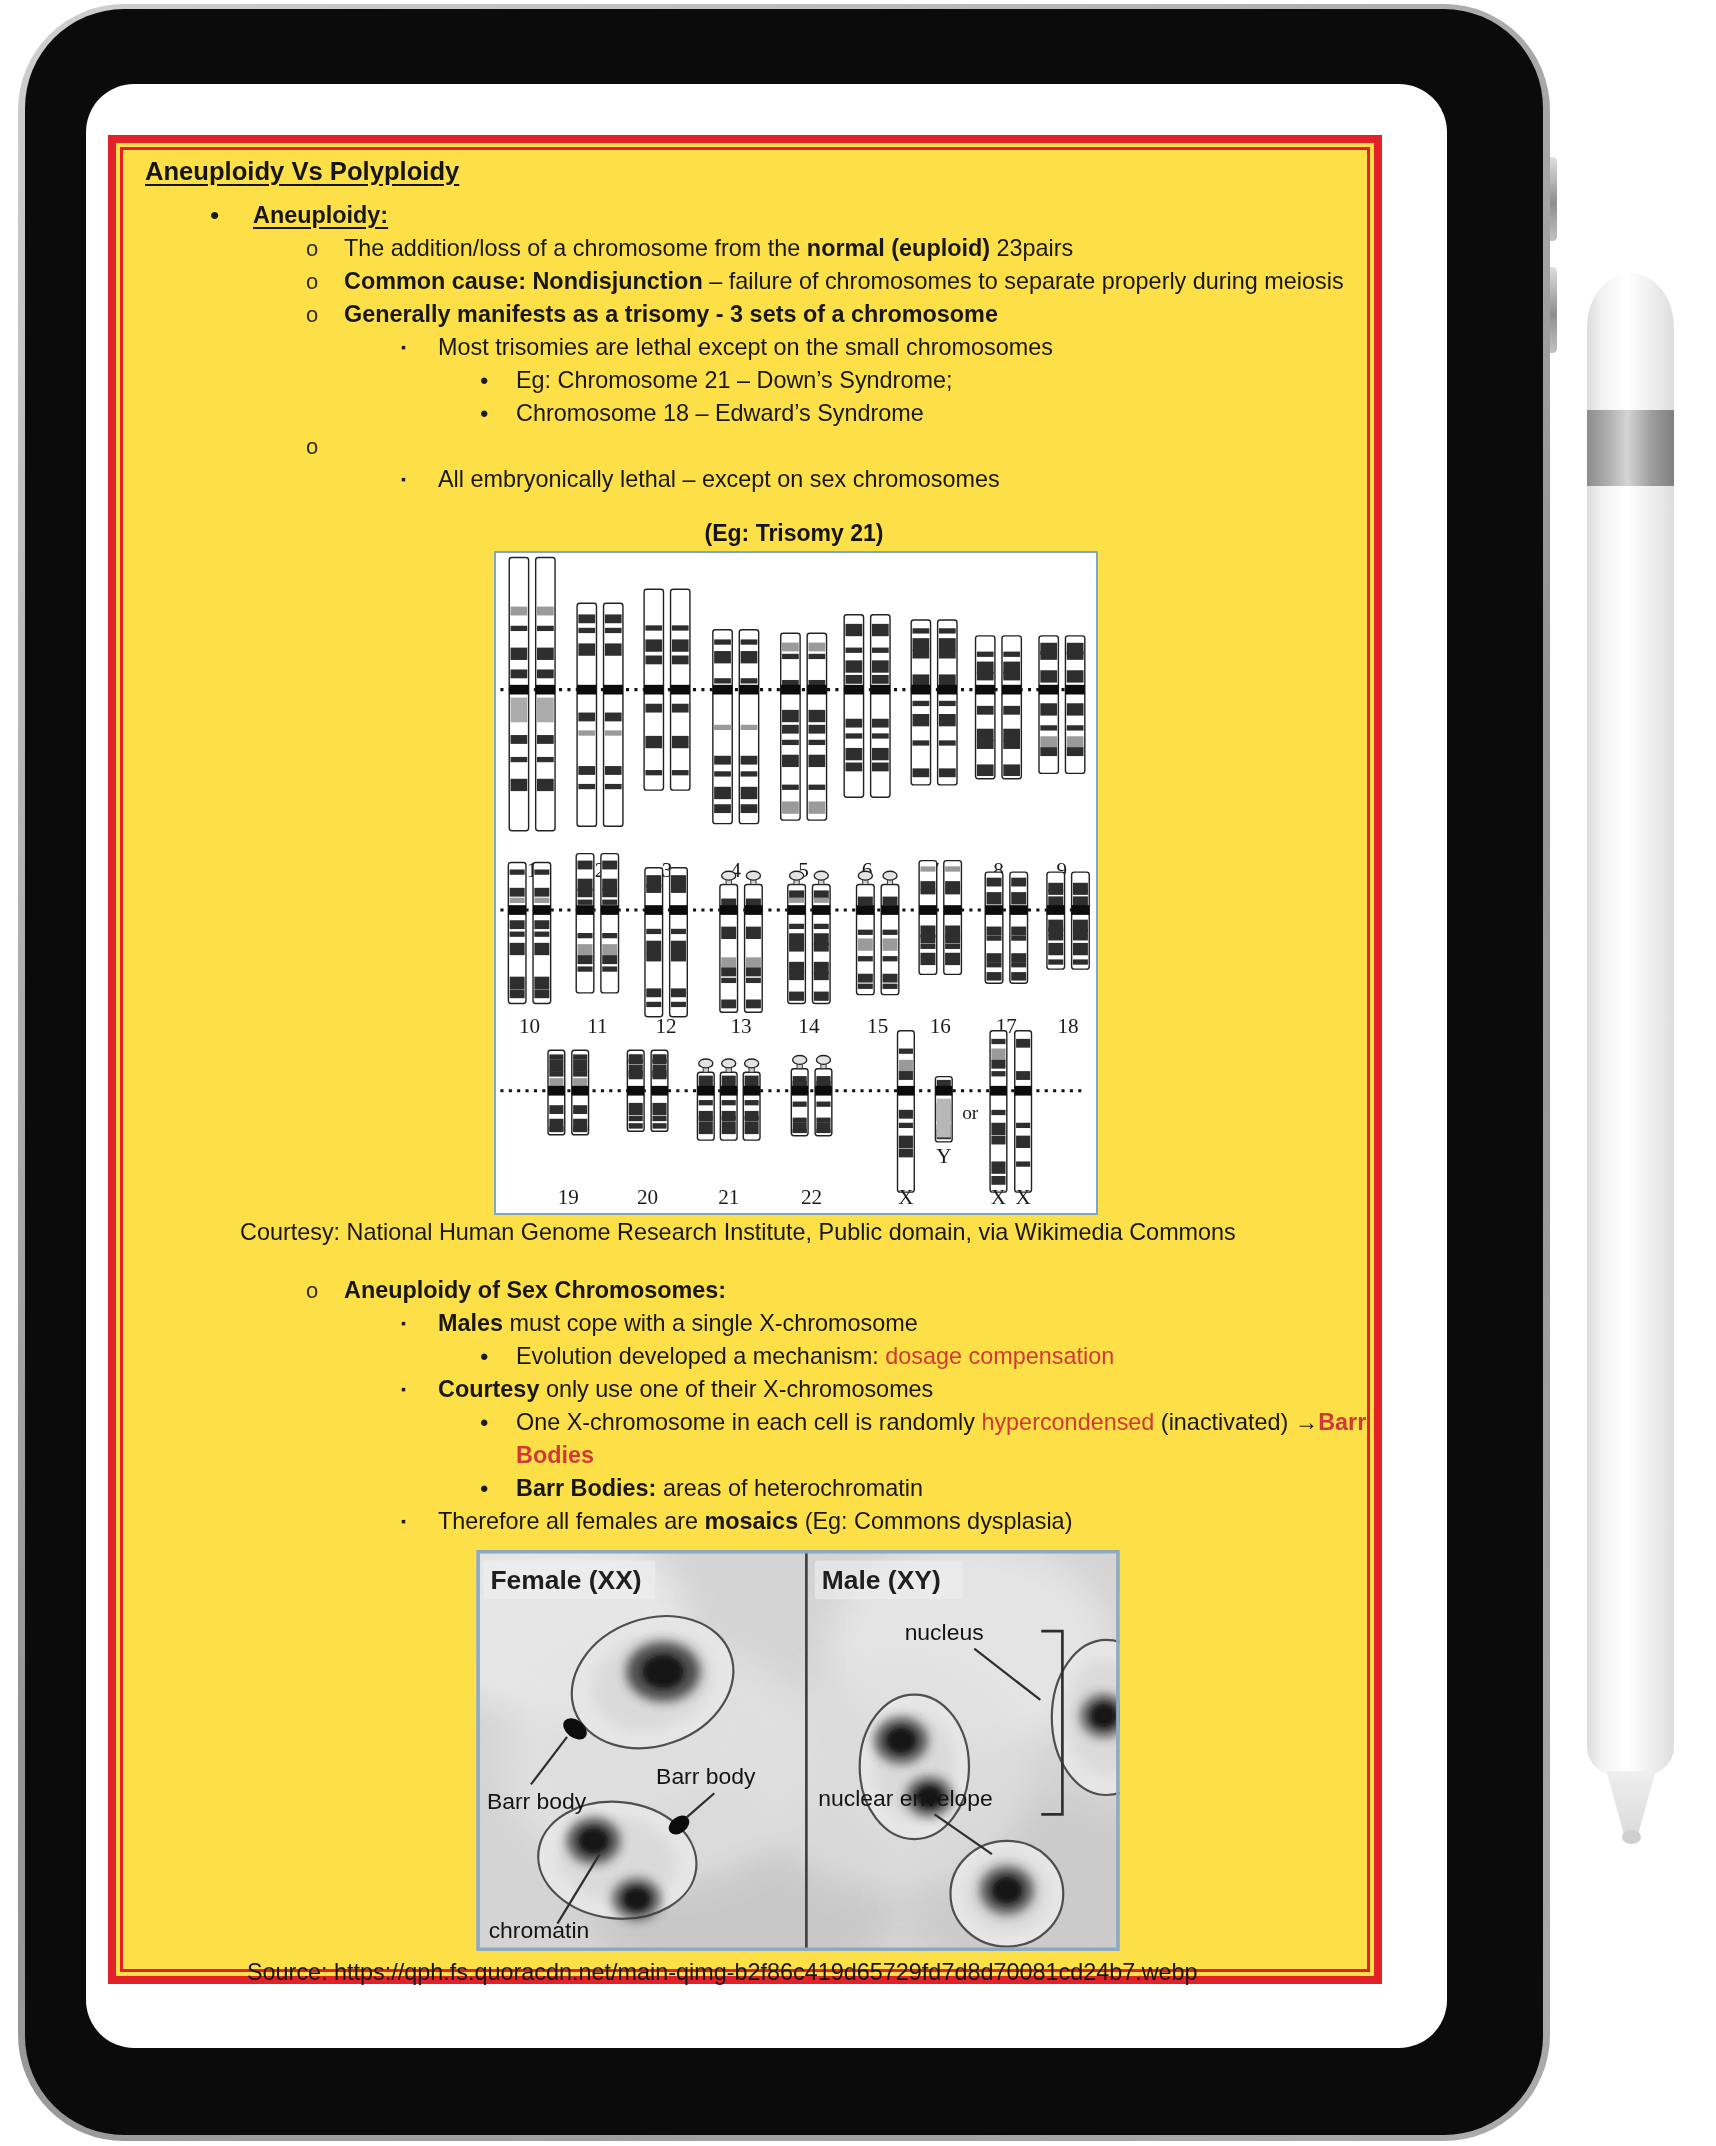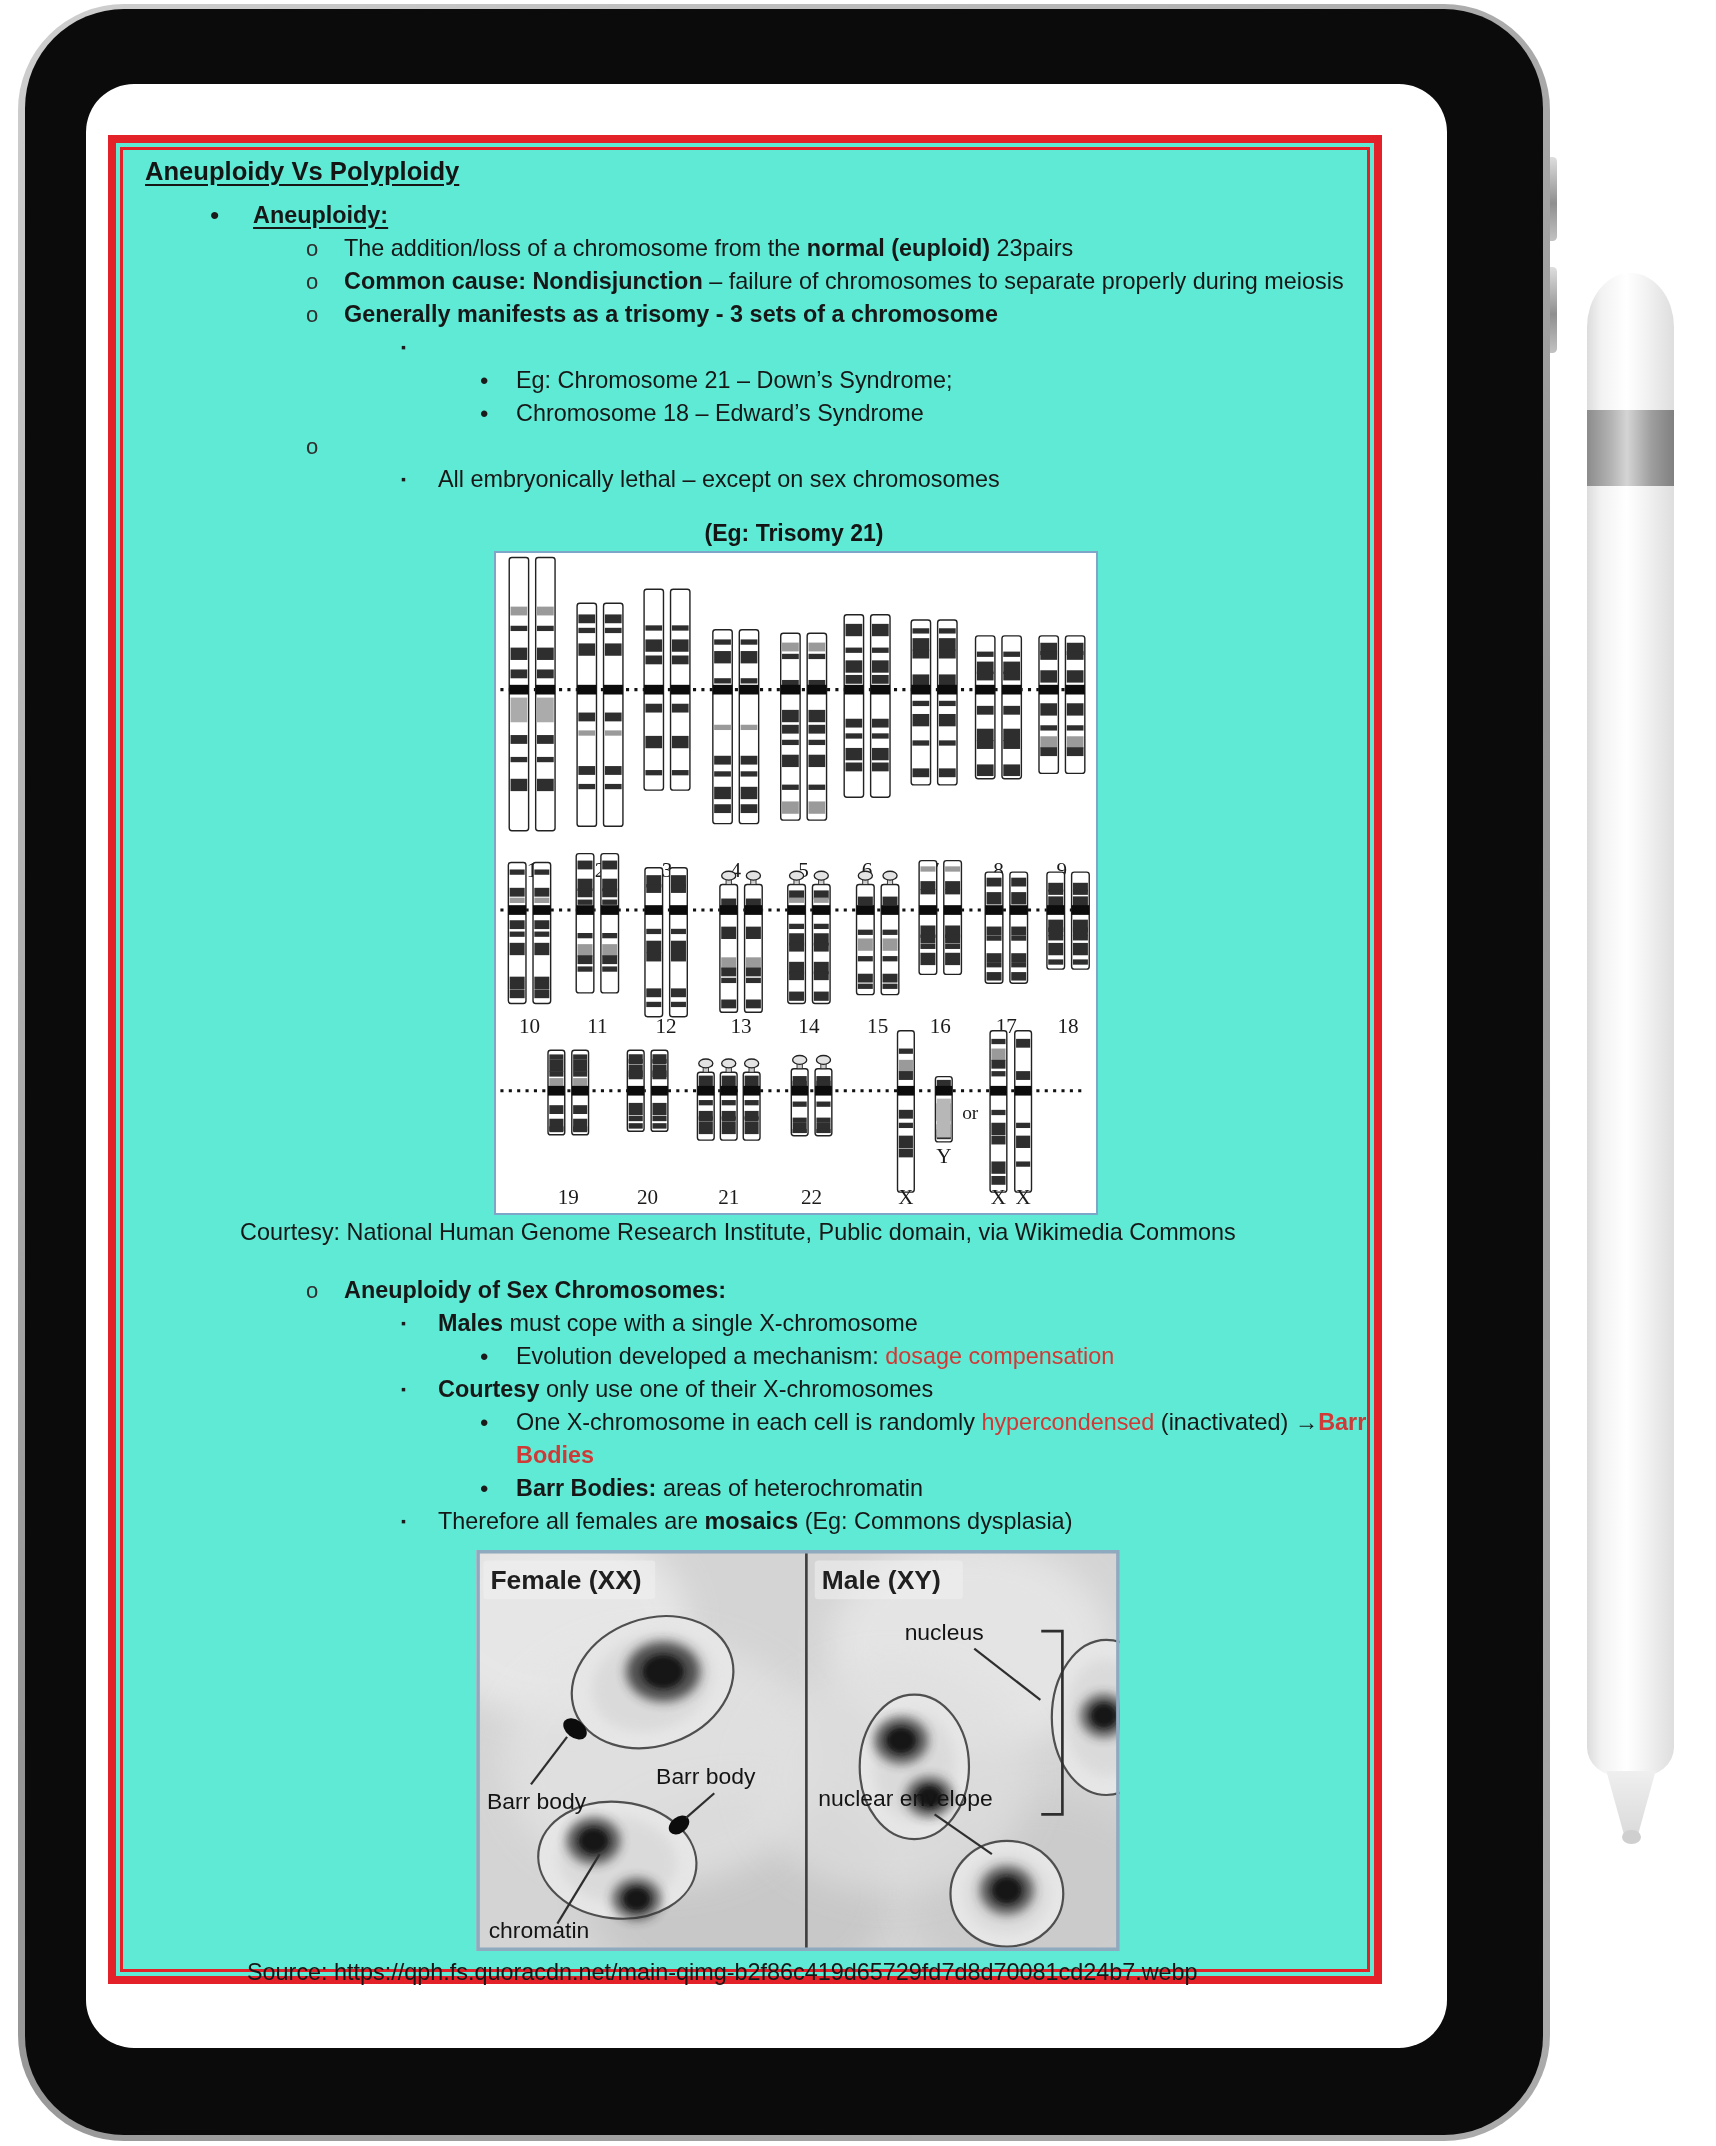--- a/index.html
+++ b/index.html
@@ -24,21 +24,21 @@
                background:linear-gradient(90deg,#8c8c8c,#b4b4b4 28%,#d4d4d4 46%,#9e9e9e 74%,#808080);}
   .pencil-tip{position:absolute;left:1603px;top:1771px;width:56px;height:72px;z-index:6;
               clip-path:polygon(6% 0,94% 0,62% 90%,38% 90%);
               background:linear-gradient(180deg,#efefef,#d8d8d8);}
   .pencil-nib{position:absolute;left:1622px;top:1830px;width:18.5px;height:14px;border-radius:50%;
               background:#cfcfcf;z-index:6;}
 
   
   :root{--red:#e32128;--redtx:#d03a36;}
   .page{position:absolute;left:108px;top:135px;width:1258px;height:1833px;z-index:5;
-        border:8.8px solid var(--red);background:#5eead4;}
+        border:8.8px solid var(--red);background:#fde047;}
   .page::before{content:"";position:absolute;inset:4.4px;border:3.1px solid var(--red);pointer-events:none;}
 
   .doc-title{position:absolute;left:29px;top:14px;font-size:25.6px;font-weight:bold;color:#151515;
              text-decoration:underline;text-underline-offset:3.5px;}
 
   .list{position:absolute;left:0;width:1253px;}
   .ln{position:relative;height:33px;line-height:33px;font-size:23.4px;color:#171717;white-space:nowrap;}
   .lv1{padding-left:137px;}.lv2{padding-left:228px;}.lv3{padding-left:322px;}.lv4{padding-left:400px;}
   .mk{position:absolute;top:0;color:#1b1b1b;}
   .mklv1{left:94px;font-size:26.5px;}
@@ -75,21 +75,21 @@
 <div class="screen"></div>
 
 <div class="page">
   <div class="doc-title">Aneuploidy Vs Polyploidy</div>
 
   <div class="list" id="list1" style="top:56px;">
       <div class="ln lv1"><span class="mk mklv1">•</span><span class="b u">Aneuploidy:</span></div>
       <div class="ln lv2"><span class="mk mklv2">o</span><span>The addition/loss of a chromosome from the </span><span class="b">normal (euploid)</span><span> 23pairs</span></div>
       <div class="ln lv2"><span class="mk mklv2">o</span><span class="b">Common cause: Nondisjunction</span><span> – failure of chromosomes to separate properly during meiosis</span></div>
       <div class="ln lv2"><span class="mk mklv2">o</span><span class="b">Generally manifests as a trisomy -  3 sets of a chromosome</span></div>
-      <div class="ln lv3"><span class="mk mklv3">▪</span></div>
+      <div class="ln lv3"><span class="mk mklv3">▪</span><span>Most trisomies are lethal except on the small chromosomes</span></div>
       <div class="ln lv4"><span class="mk mklv4">•</span><span>Eg: Chromosome 21 – Down’s Syndrome;</span></div>
       <div class="ln lv4"><span class="mk mklv4">•</span><span>Chromosome 18 – Edward’s Syndrome</span></div>
       <div class="ln lv2"><span class="mk mklv2">o</span></div>
       <div class="ln lv3"><span class="mk mklv3">▪</span><span>All embryonically lethal – except on sex chromosomes</span></div>
     </div>
 
   <div class="fig1-heading">(Eg: Trisomy 21)</div>
   <div class="fig1-box">
     <svg id="karyo" width="595" height="655" viewBox="0 0 675 743">
         <line x1="5" y1="155" x2="670" y2="155" stroke="#111" stroke-width="3.5" stroke-dasharray="3.5 6"></line>

